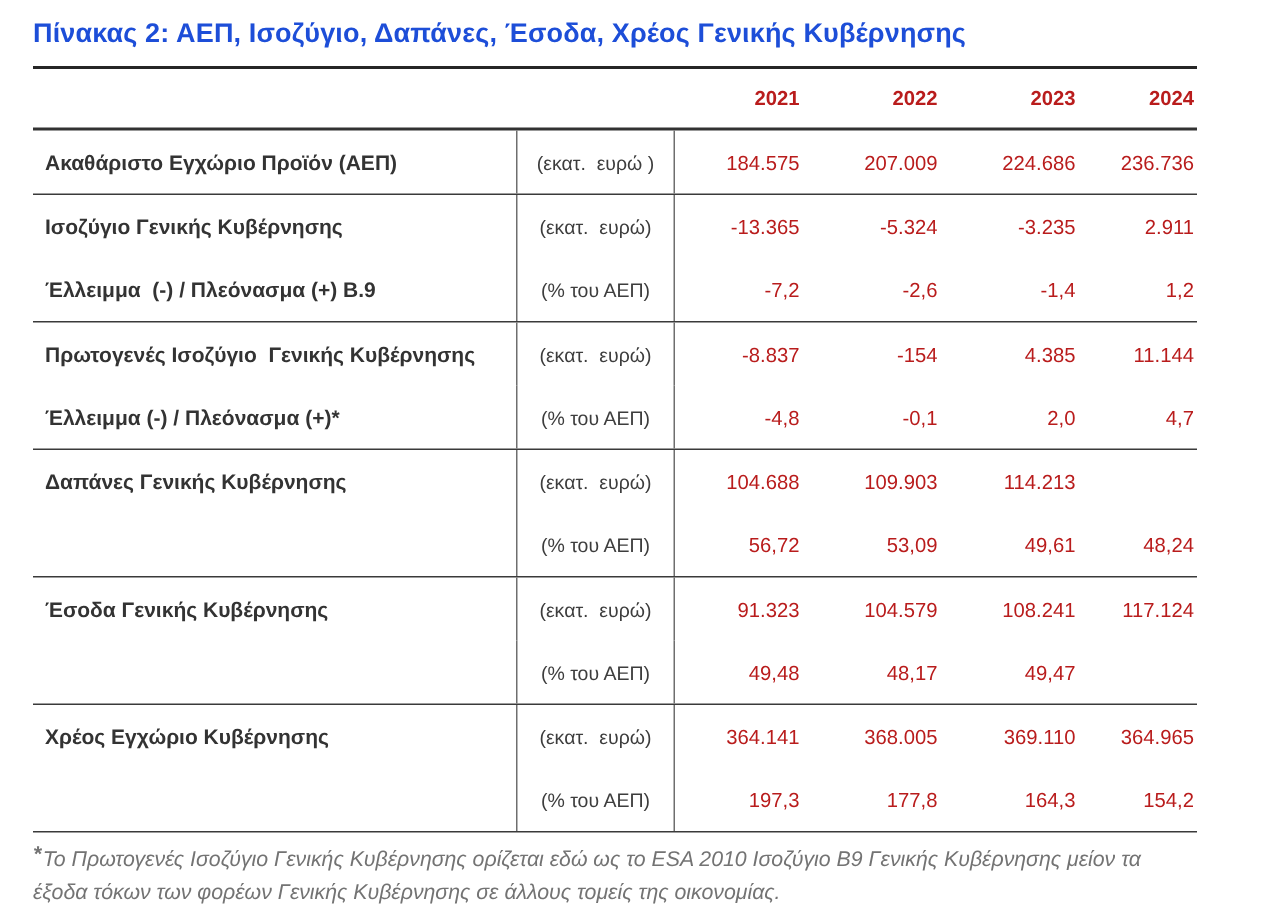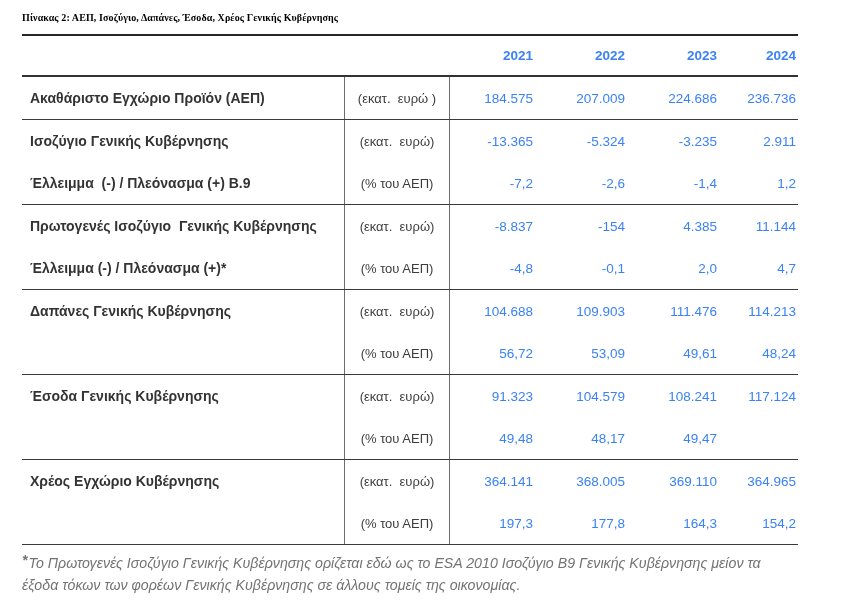--- a/index.html
+++ b/index.html
@@ -15,27 +15,26 @@
     background: #ffffff;
     overflow: hidden;
   }
   .doc {
     position: absolute;
     left: 22px;
     top: 10px;
     width: 776px;
   }
   .title {
-    font-size: 10px;
-    font-weight: 700;
-    color: #000000;
+    font-size: 18px;
+    font-weight: 700;
+    color: #1d4ed8;
     letter-spacing: 0.1px;
     white-space: pre;
     padding-top: 2px;
-    font-family: Liberation Serif, serif;
   }
   .title-rule {
     margin-top: 11px;
     border-top: 2px solid #262626;
   }
   
   .tr {
     display: grid;
     grid-template-columns: 304px 124px 85px 92px 92px 79px;
     align-items: center;
@@ -77,21 +76,21 @@
     color: #3d3d3d;
     border-left: 1px solid #6e6e6e;
     border-right: 1px solid #6e6e6e;
     white-space: pre;
     margin-left: 18px;
   }
   .td.num {
     justify-content: flex-end;
     padding-right: 2px;
     font-size: 13.5px;
-    color: #3b82f6;
+    color: #b91c1c;
   }
   .footnote {
     margin-top: 7px;
     font-size: 14.2px;
     font-style: italic;
     color: #737373;
     line-height: 22px;
   }
   .fn-marker {
     font-weight: 700;
@@ -169,21 +168,20 @@
           <div class="td num">4,7</div>
         </div>
       </div>
 
       <div class="group">
         <div class="tr body-row">
           <div class="td label">Δαπάνες Γενικής Κυβέρνησης</div>
           <div class="td unit">(εκατ.  ευρώ)</div>
           <div class="td num">104.688</div>
           <div class="td num">109.903</div>
-          <div class="td num">111.476</div>
           <div class="td num">114.213</div>
         </div>
         <div class="tr body-row">
           <div class="td label"></div>
           <div class="td unit">(% του ΑΕΠ)</div>
           <div class="td num">56,72</div>
           <div class="td num">53,09</div>
           <div class="td num">49,61</div>
           <div class="td num">48,24</div>
         </div>

